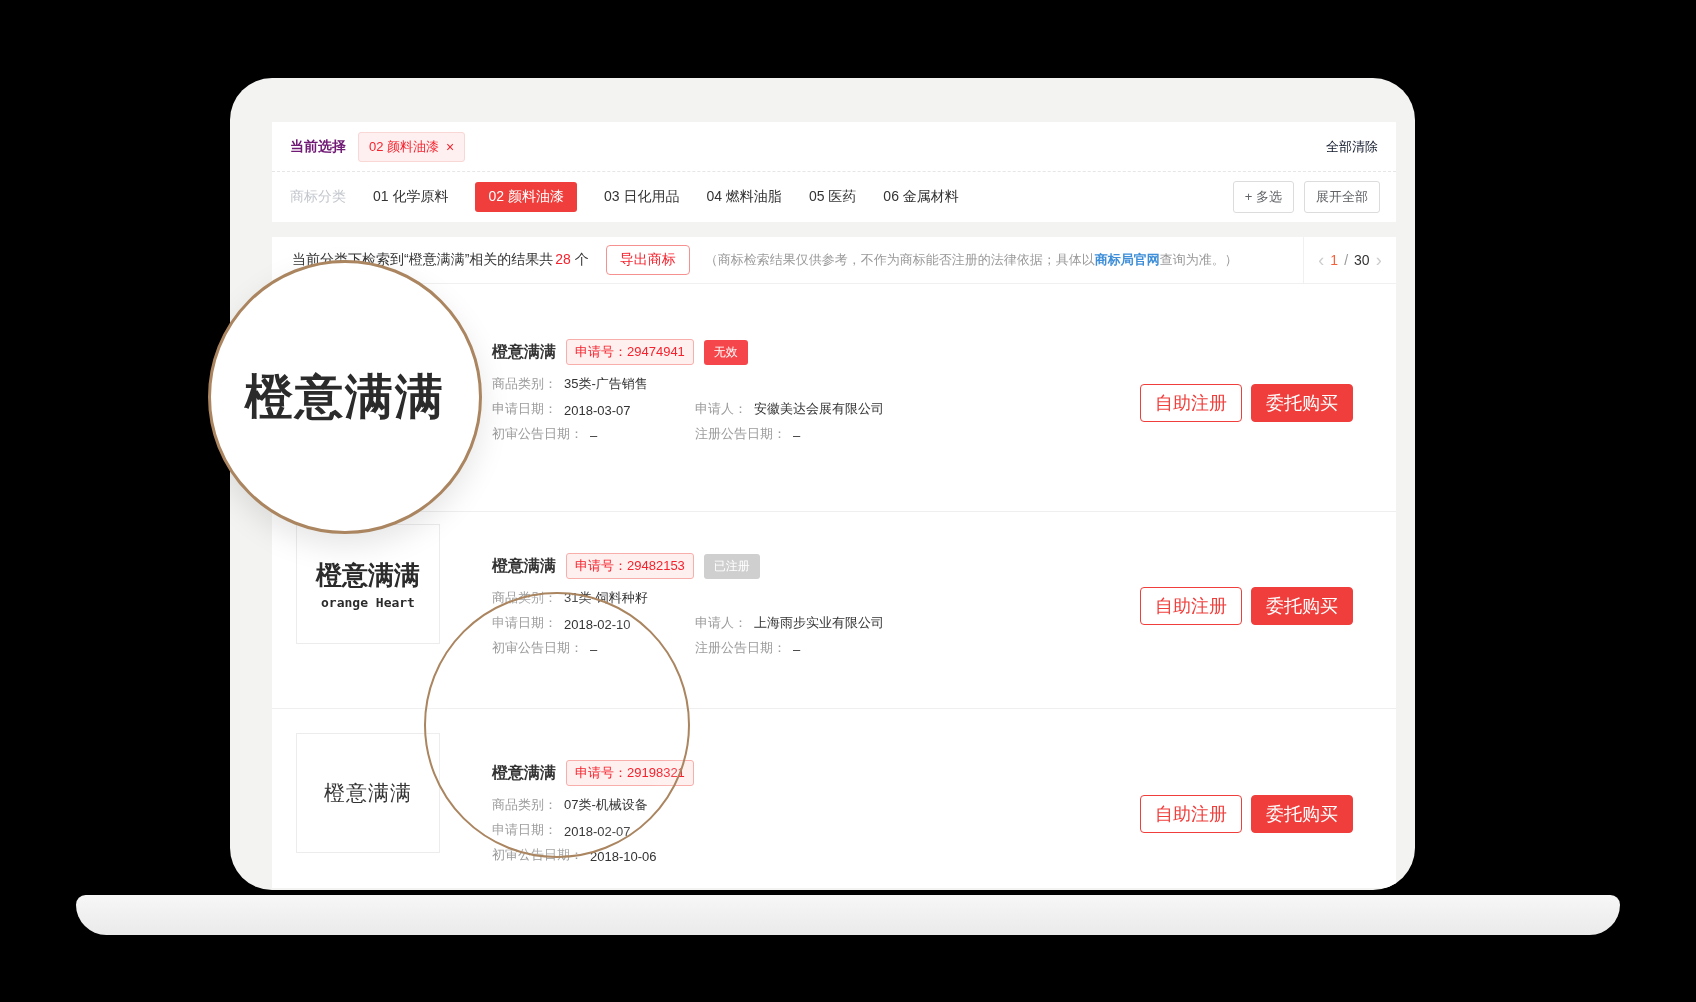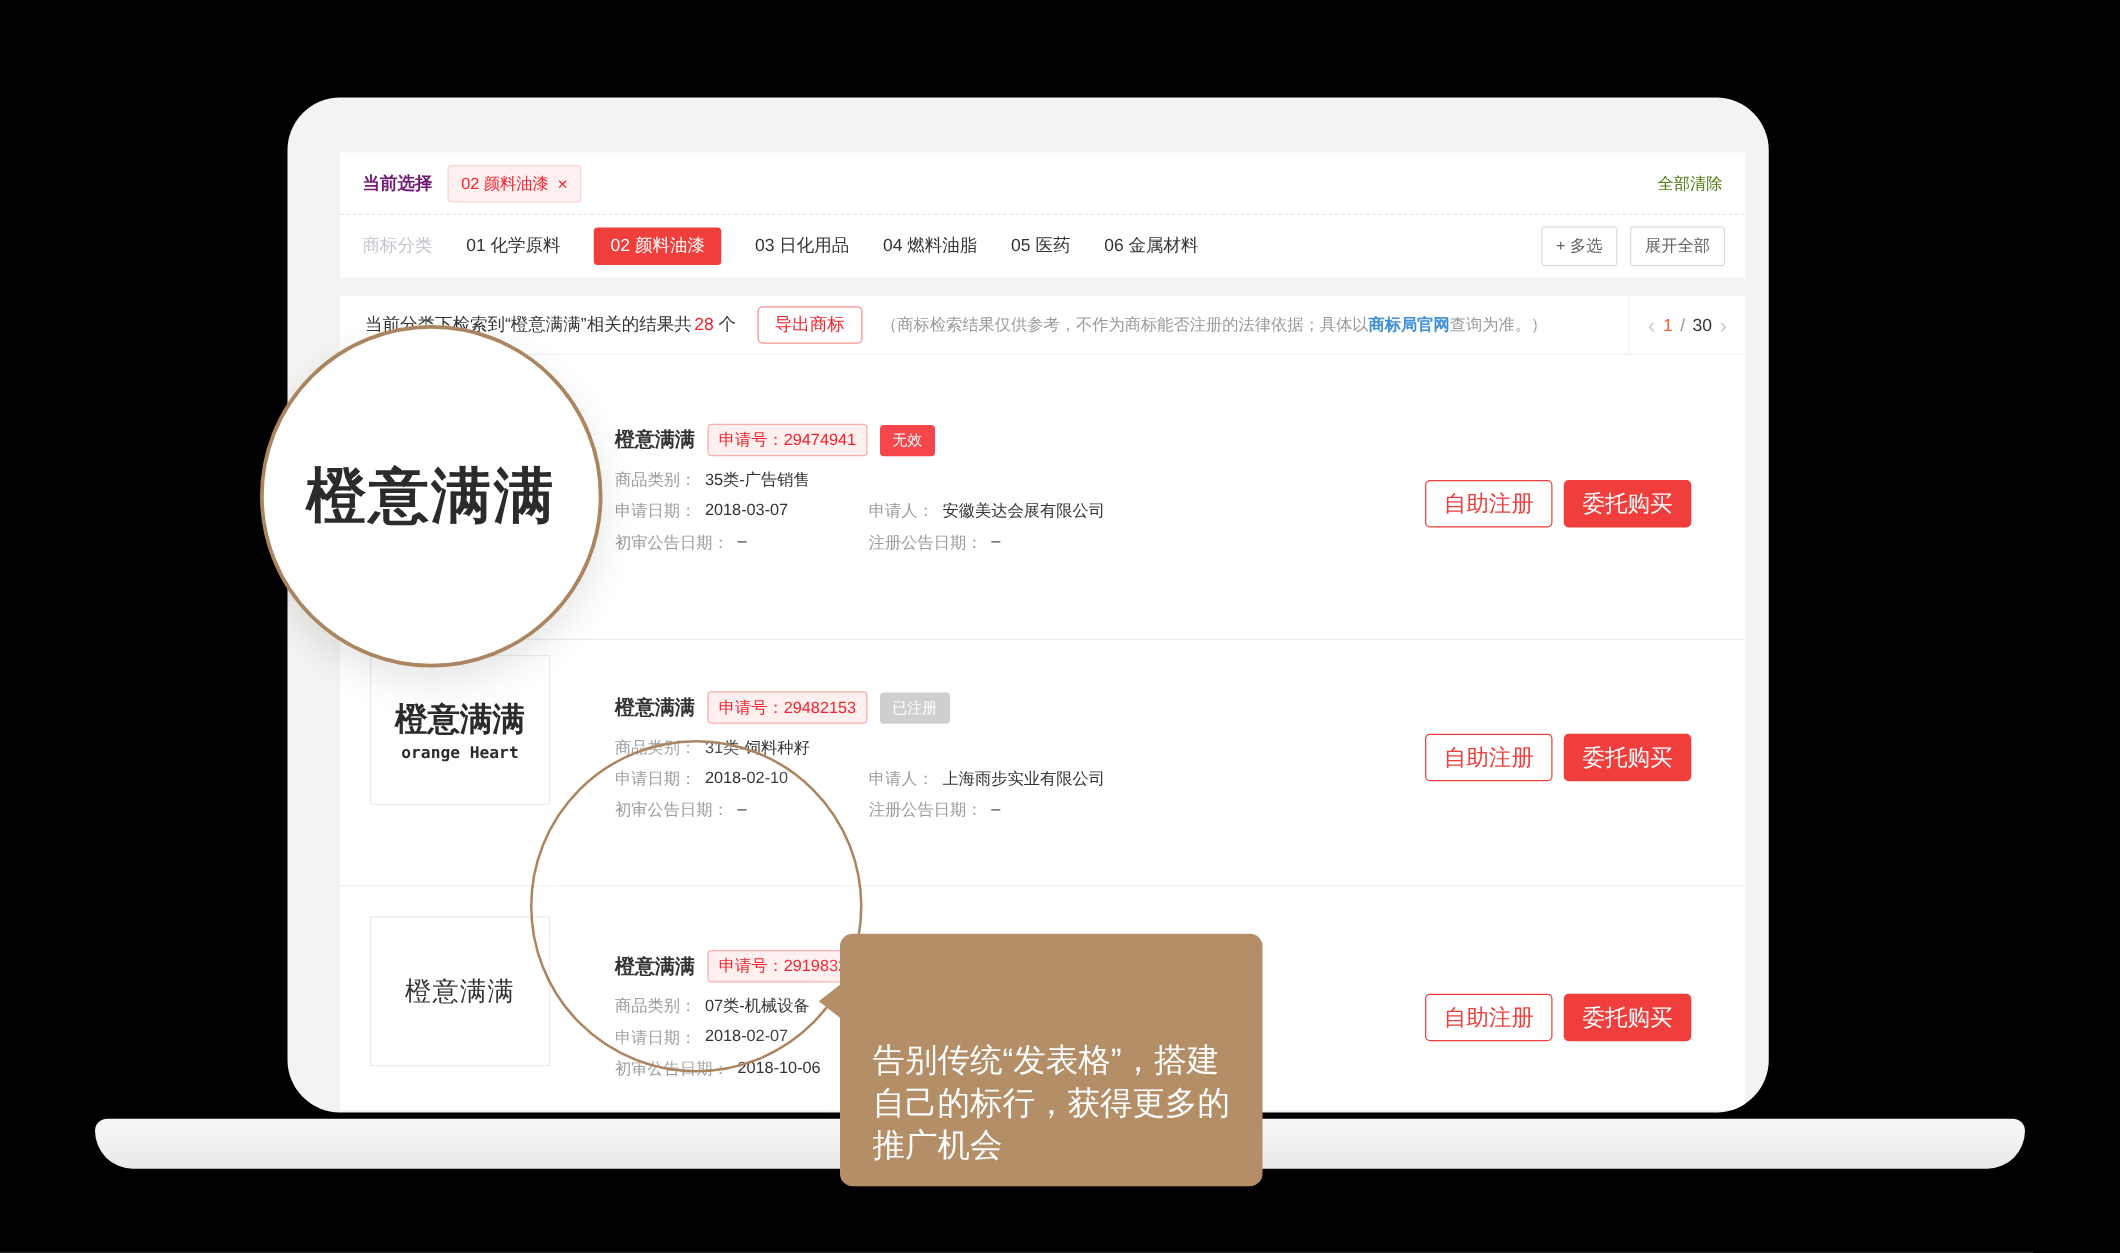--- a/index.html
+++ b/index.html
@@ -14,21 +14,21 @@
   
   .card{position:absolute;left:230px;top:78px;width:1185px;height:812px;background:#f3f4f2;
         border-radius:42px;overflow:hidden;z-index:1;}
   .panel{position:absolute;background:#fff;}
   .panel-top{left:42px;top:44px;width:1124px;height:100px;}
   .rowA{height:50px;display:flex;align-items:center;padding:0 18px;border-bottom:1px dashed #e6e6e6;box-sizing:border-box;}
   .cur-label{font-size:14px;font-weight:700;color:#701a75;margin-right:12px;}
   .sel-chip{display:inline-flex;align-items:center;gap:7px;padding:5px 10px;background:#fef0f0;
             border:1px solid #f9d7d5;border-radius:3px;font-size:13px;color:#f5222d;cursor:pointer;}
   .chip-x{color:#f5222d;font-size:14px;line-height:1;}
-  .clear-all{font-size:13px;color:#4d7c0f;cursor:pointer;text-decoration:none;}
+  .clear-all{font-size:13px;color:#0f172a;cursor:pointer;text-decoration:none;}
   .rowB{height:50px;display:flex;align-items:center;padding:0 16px 0 18px;gap:27px;}
   .cat-label{font-size:14px;color:#c2c6cc;}
   .cat-item{font-size:14px;color:#333;cursor:pointer;white-space:nowrap;}
   .cat-selected{background:#ef3e3b;color:#fff;padding:6px 13px;border-radius:3px;}
   .mini-btn{font-size:13px;color:#606266;border:1px solid #dcdcdc;border-radius:3px;
             padding:6px 11px;background:#fff;cursor:pointer;white-space:nowrap;}
   .mini-btn + .mini-btn{margin-left:-17px;}
 
   
   .panel-results{left:42px;top:159px;width:1124px;height:651px;display:flex;flex-direction:column;}
@@ -67,21 +67,21 @@
   .row2 .row-details{top:42px;}
   .row3 .row-details{top:52px;}
   .tm-title-row{display:flex;align-items:center;gap:10px;margin-bottom:12px;height:24px;}
   .tm-name{font-size:16px;font-weight:700;color:#333;}
   .appno-tag{font-size:13px;color:#f5222d;background:#fef0ef;border:1px solid #f8aeab;border-radius:3px;
              padding:3px 8px;white-space:nowrap;}
   .status-tag{font-size:12px;color:#fff;border-radius:3px;padding:4px 10px;white-space:nowrap;}
   .st-invalid{background:#f5464b;}
   .st-registered{background:#cfcfcf;}
   .field-line{display:flex;font-size:13px;height:15px;margin-bottom:10px;align-items:center;}
-  .fcol{width:203px;display:flex;}
+  .fcol{width:203px;display:flex;align-items:flex-end;}
   .fcol.wide{width:auto;flex:1;}
   .flabel{color:#9b9b9b;margin-right:7px;white-space:nowrap;}
   .fvalue{color:#333;white-space:nowrap;}
 
   .row-buttons{position:absolute;right:43px;display:flex;gap:9px;}
   .row1 .row-buttons{top:100px;}
   .row2 .row-buttons{top:75px;}
   .row3 .row-buttons{top:86px;}
   .btn-outline,.btn-solid{font-size:18px;border-radius:4px;padding:6px 14px;cursor:pointer;white-space:nowrap;
              font-family:"Liberation Sans","DejaVu Sans",sans-serif;}
@@ -271,20 +271,14 @@
       </div>
 
     </div>
   </div>
 
   <div class="circle2"></div>
   <div class="circle1">
     <span>橙意满满</span>
   </div>
 
-  <div class="tooltip tooltip2">
-    <span class="arrow"></span>
-    <span>告别传统“发表格”，搭建
-自己的标行，获得更多的
-推广机会</span>
-  </div>
 
 </div>
 
 </body></html>

